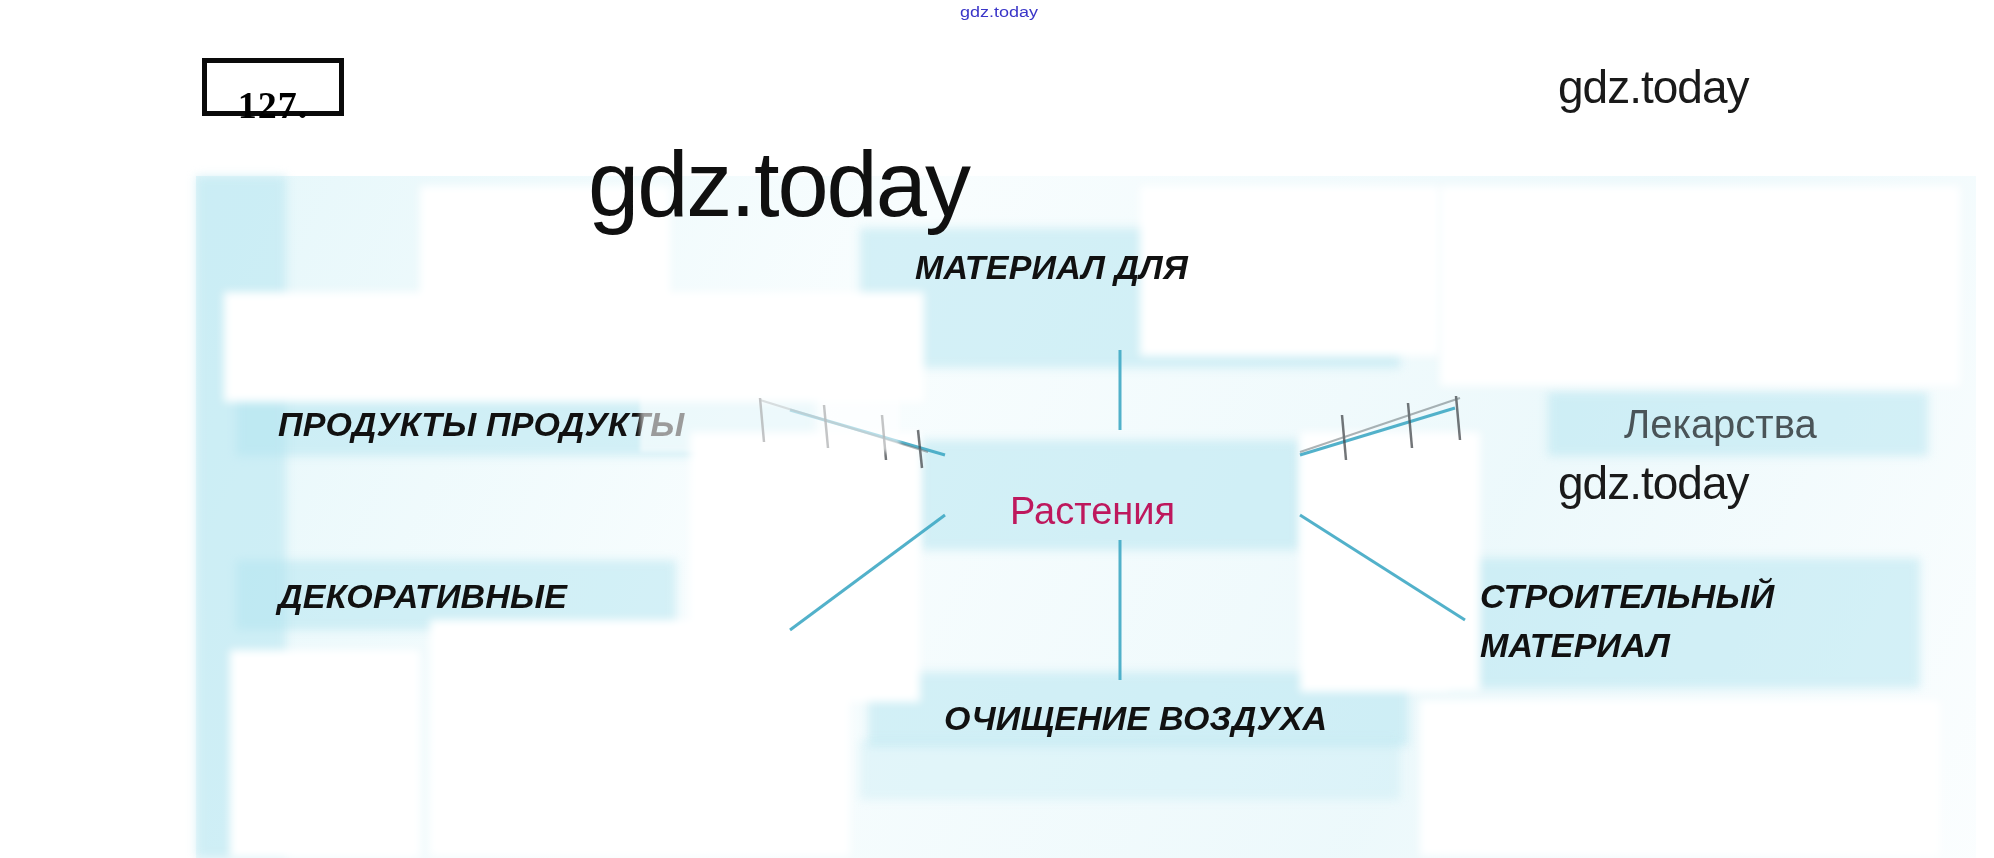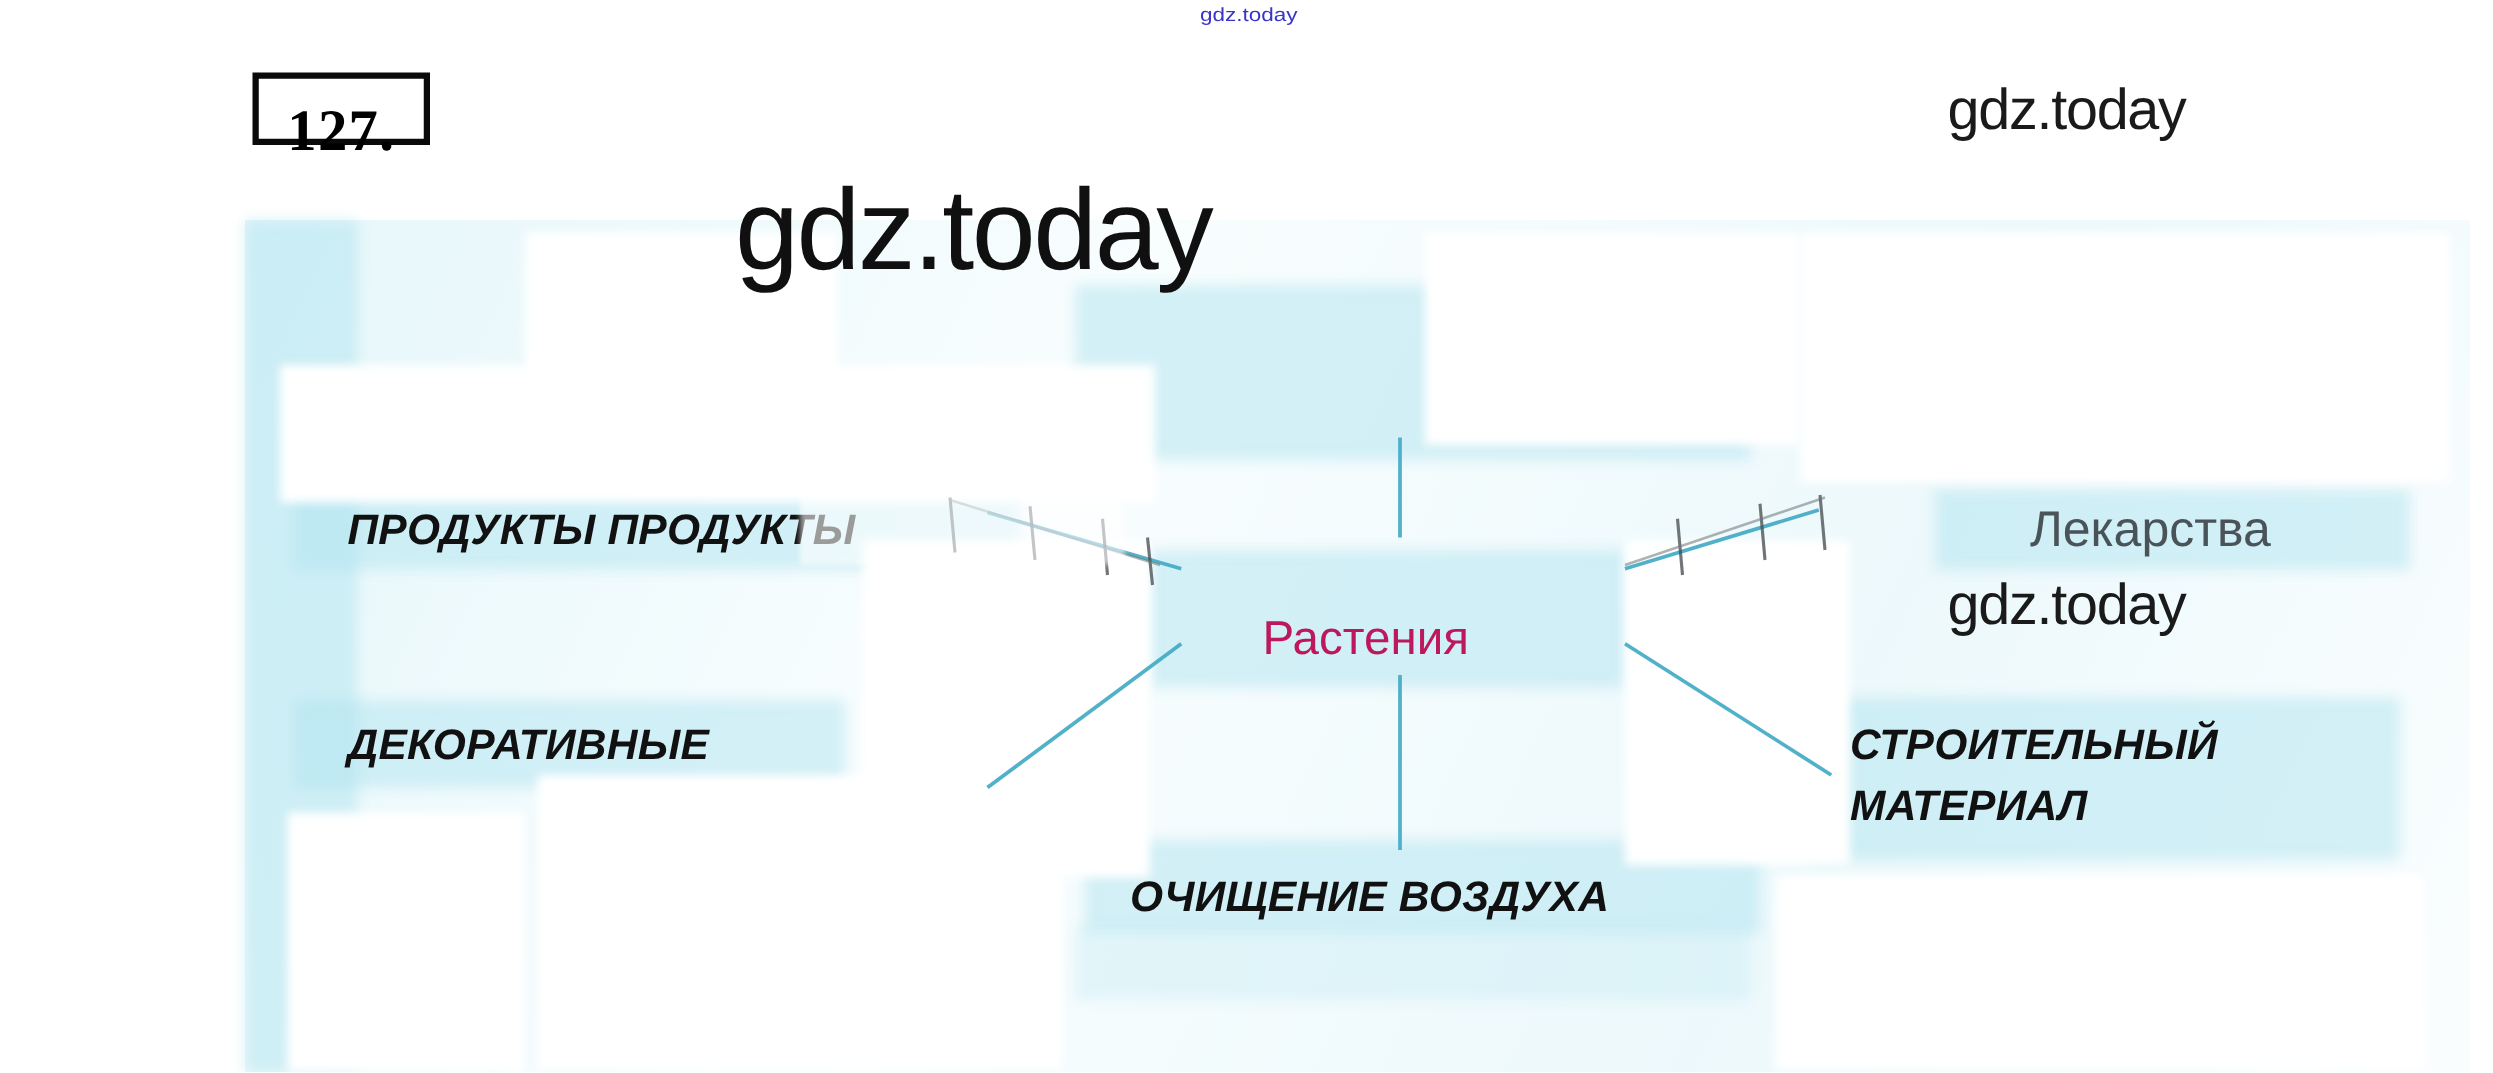--- a/index.html
+++ b/index.html
@@ -47,21 +47,21 @@
     border: 5px solid #0a0a0a;
     box-sizing: border-box;
     display: flex;
     align-items: center;
     justify-content: center;
     background: #ffffff;
   }
   #task-number-box .num {
     font-family: "Liberation Serif", serif;
     font-weight: bold;
-    font-size: 47px;
+    font-size: 38px;
     line-height: 1;
     color: #000000;
     letter-spacing: 1px;
     margin-top: 36px;
   }
 
   
   .wm {
     position: absolute;
     font-family: "Liberation Sans", sans-serif;
@@ -139,21 +139,21 @@
     color: #4a5458;
     white-space: nowrap;
     margin-left: 34px;
   }
 
   #node-food      { left: 278px; top: 400px; }
   #node-clothing  { left: 915px; top: 243px; }
   #node-medicine  { left: 1590px; top: 402px; }
   #node-decor     { left: 278px; top: 572px; }
   #node-building  { left: 1480px; top: 572px; }
-  #node-air       { left: 904px; top: 694px; }
+  #node-air       { left: 944px; top: 694px; }
   #node-plants    { left: 1010px; top: 490px; }
 
   
   #food-fade {
     position: absolute;
     left: 640px;
     top: 382px;
     width: 260px;
     height: 70px;
     background: rgba(255,255,255,0.58);
@@ -219,20 +219,21 @@
     <g stroke="#6a7478" stroke-width="2" opacity="0.55" fill="none">
       <path d="M760 400 L928 452"></path>
       <path d="M1460 398 L1300 452"></path>
     </g>
   </svg>
 
   <div class="node-label" id="node-food">ПРОДУКТЫ ПРОДУКТЫ</div>
   <div id="food-fade"></div>
 
   <div class="node-label" id="node-clothing">
+    <div>МАТЕРИАЛ ДЛЯ</div>
   </div>
 
   <div class="node-plain" id="node-medicine">Лекарства</div>
 
   <div class="node-label" id="node-decor">ДЕКОРАТИВНЫЕ</div>
 
   <div class="node-label" id="node-building">
     <div>СТРОИТЕЛЬНЫЙ</div>
     <div>МАТЕРИАЛ</div>
   </div>

